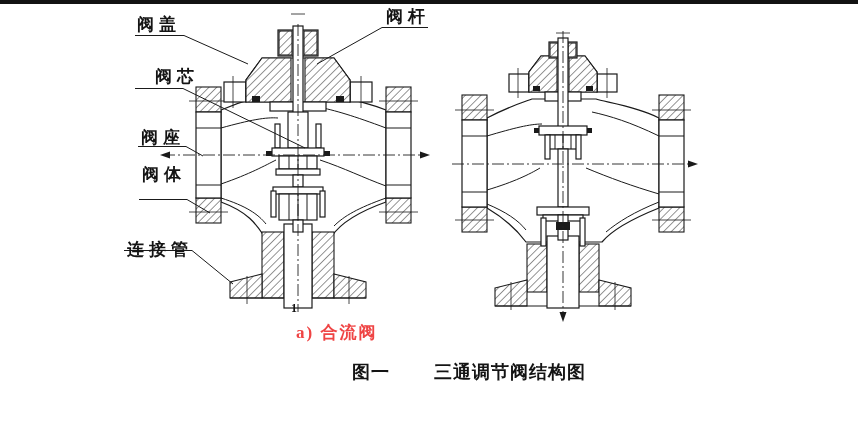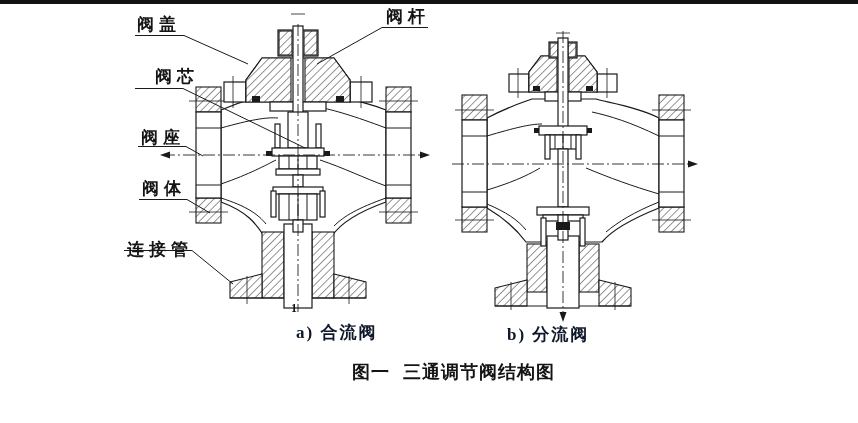--- a/index.html
+++ b/index.html
@@ -7,28 +7,28 @@
     position:relative;width:858px;height:394px;background:#ffffff;overflow:hidden;
     font-family:"Liberation Serif","DejaVu Serif",serif;
   }
   .top-border{position:absolute;left:0;top:0;width:858px;height:4px;background:#121212;}
   svg{position:absolute;left:0;top:0;}
   .lbl{
     position:absolute;font-size:17px;font-weight:bold;color:#141414;
     letter-spacing:5px;white-space:nowrap;line-height:19px;
   }
   .cap{
-    position:absolute;font-size:17px;font-weight:bold;color:#0f172a;
+    position:absolute;font-size:17px;font-weight:bold;color:#ef4444;
     letter-spacing:2px;white-space:nowrap;
   }
   .figcap{
     position:absolute;left:352px;top:360px;font-size:18px;font-weight:bold;
     color:#141414;letter-spacing:1px;white-space:nowrap;
   }
-  .figcap .gap{margin-left:13px;}
+  .figcap .gap{margin-left:44px;}
   .mark1{position:absolute;font-size:12px;font-weight:bold;color:#141414;}
   
   .ol{fill:#ffffff;stroke:#1a1a1a;stroke-width:1.2;}
   .ol2{fill:none;stroke:#1a1a1a;stroke-width:1;}
   .ht{fill:url(#hatch);stroke:#1a1a1a;stroke-width:1.1;}
   .cl{fill:none;stroke:#1f1f1f;stroke-width:0.9;stroke-dasharray:12 3 2 3;}
   .ld{fill:none;stroke:#1a1a1a;stroke-width:1;}
   .dk{fill:#1a1a1a;stroke:none;}
   .tick{stroke:#1a1a1a;stroke-width:0.8;}
 </style>
@@ -251,25 +251,24 @@
         <line class="ld" x1="124" y1="250.5" x2="192" y2="250.5"></line>
         <line class="ld" x1="192" y1="250.5" x2="233" y2="284"></line>
       </g>
     </g>
   </svg>
 
   <div class="lbl" style="left:137px;top:15px;">阀盖</div>
   <div class="lbl" style="left:386px;top:7px;text-align:center;">阀杆</div>
   <div class="lbl" style="left:155px;top:67px;">阀芯</div>
   <div class="lbl" style="left:141px;top:128px;">阀座</div>
-  <div class="lbl" style="left:142px;top:179px;">阀体</div>
+  <div class="lbl" style="left:142px;top:165px;">阀体</div>
   <div class="lbl" style="left:127px;top:240px;">连接管</div>
 
   <div class="mark1" style="left:291px;top:301px;">1</div>
 
   <div class="cap" style="left:296px;top:321px;">a) 合流阀</div>
-  <div class="cap" style="left:507px;top:323px;">b) 分流阀</div>
 
   <div class="figcap">
     <span>图一</span><span class="gap">三通调节阀结构图</span>
   </div>
 
 </div>
 
 </body></html>

